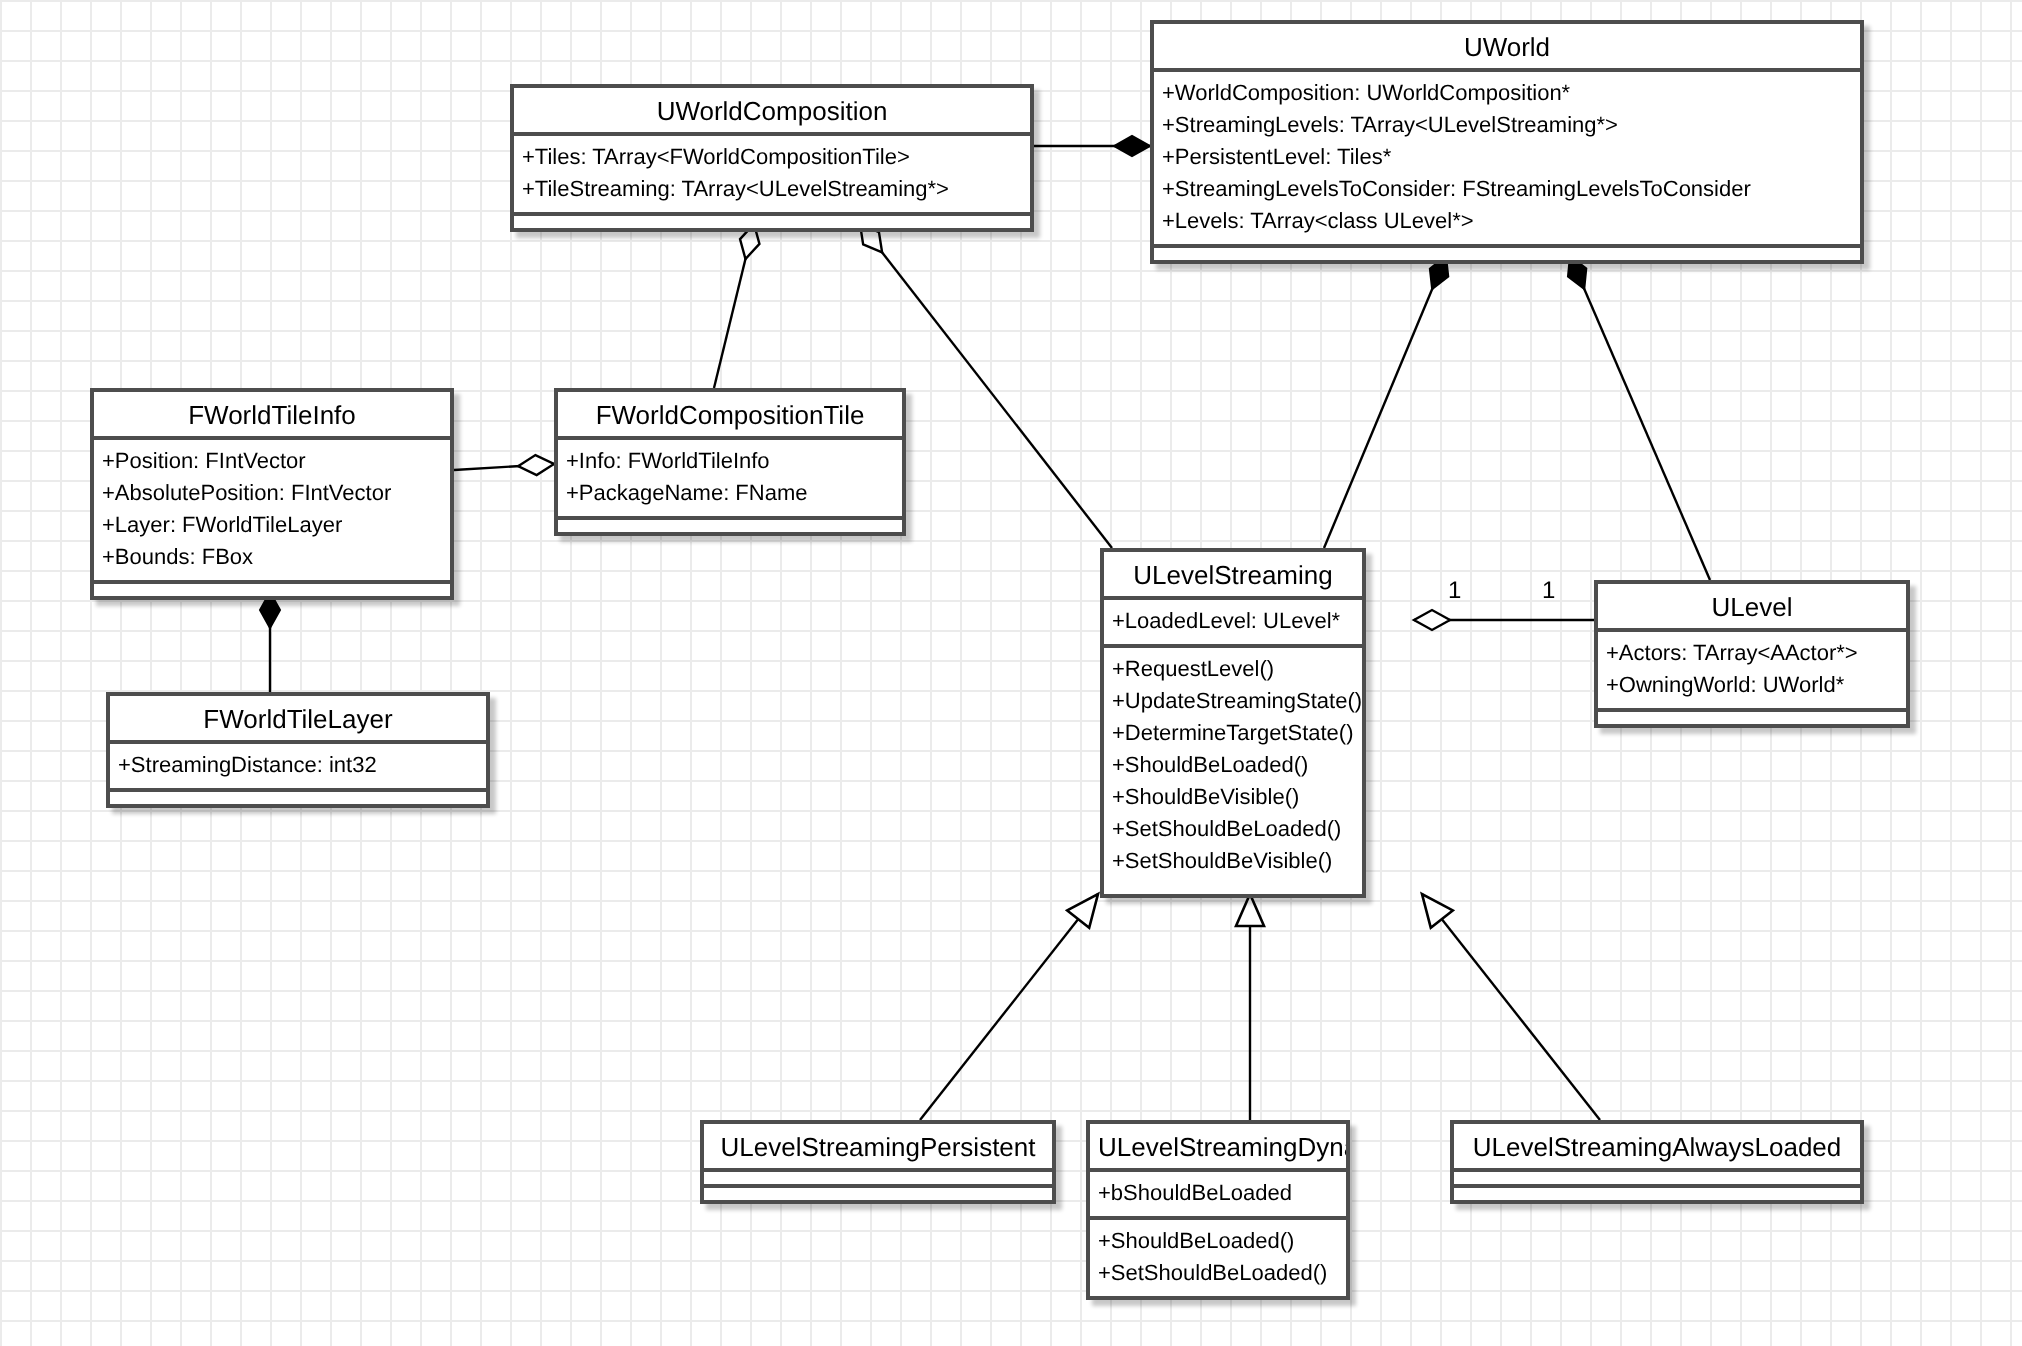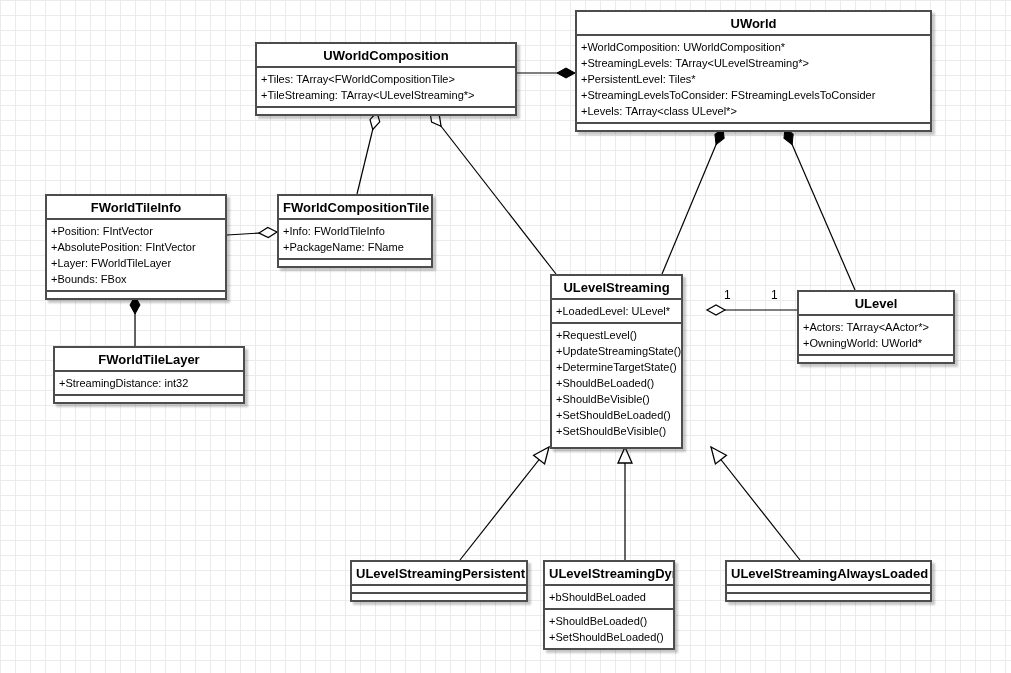--- a/index.html
+++ b/index.html
@@ -24,21 +24,21 @@
   .uml-box{
     position:absolute;
     z-index:2;
     background:#ffffff;
     border:2px solid #4d4d4d;
     box-shadow:3px 3px 2px rgba(0,0,0,0.22);
     box-sizing:border-box;
     color:#000;
   }
   .uml-title{
-    font-weight:bold;
+    font-weight:normal;
     font-size:13px;
     text-align:center;
     padding:4px 4px 3px 4px;
     white-space:nowrap;
     overflow:hidden;
   }
   .uml-section{
     border-top:2px solid #4d4d4d;
     padding:3px 3px 3px 4px;
     font-size:11px;
@@ -129,21 +129,21 @@
     <div class="uml-title">FWorldTileInfo</div>
     <div class="uml-section attrs">
         <div class="member-line">+Position: FIntVector</div>
         <div class="member-line">+AbsolutePosition: FIntVector</div>
         <div class="member-line">+Layer: FWorldTileLayer</div>
         <div class="member-line">+Bounds: FBox</div>
       </div>
     <div class="uml-section methods empty-strip"></div>
   </div>
 
-  <div class="uml-box" style="left:277px;top:194px;width:156px;">
+  <div class="uml-box" style="left:277px;top:194px;width:176px;">
     <div class="uml-title">FWorldCompositionTile</div>
     <div class="uml-section attrs">
         <div class="member-line">+Info: FWorldTileInfo</div>
         <div class="member-line">+PackageName: FName</div>
       </div>
     <div class="uml-section methods empty-strip"></div>
   </div>
 
   <div class="uml-box" style="left:53px;top:346px;width:192px;">
     <div class="uml-title">FWorldTileLayer</div>

